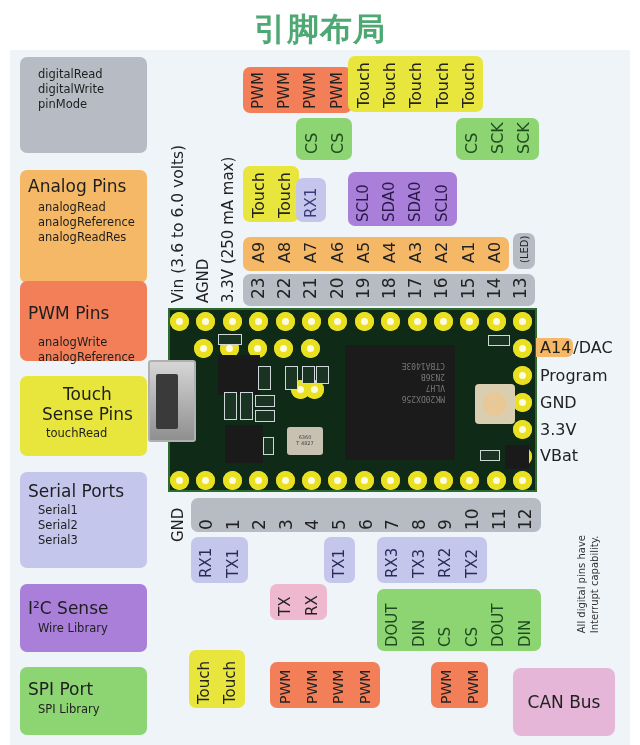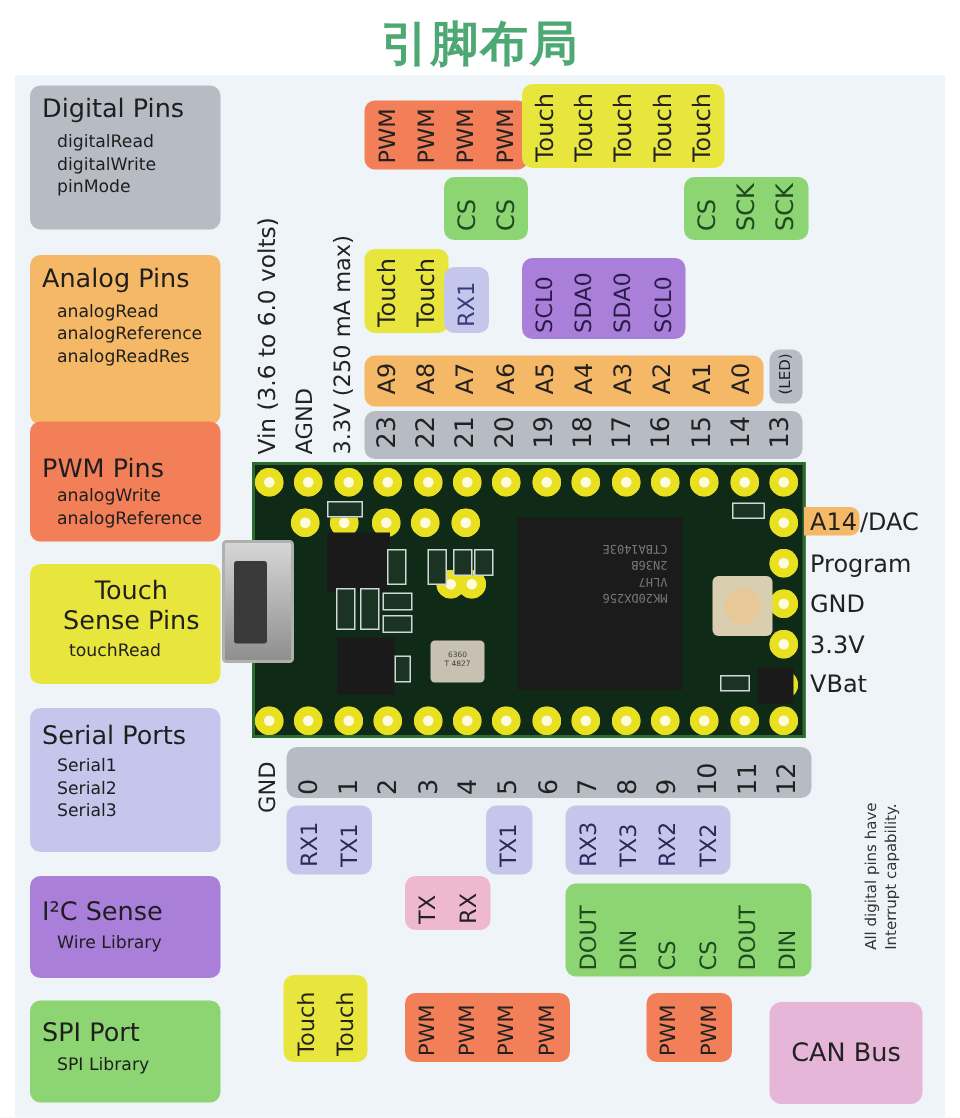--- a/index.html
+++ b/index.html
@@ -28,34 +28,33 @@
   .note { position: absolute; left: 575px; top: 535px; writing-mode: vertical-rl; transform: rotate(180deg); font-size: 10px; line-height: 13px; color: #333; white-space: nowrap; }
   .canbus { position: absolute; left: 513px; top: 668px; width: 102px; height: 68px; background: #e6b6d8; border-radius: 8px; display: flex; align-items: center; justify-content: center; font-size: 17px; color: #222; }
 </style>
 </head>
 <body>
 
 <div class="title">引脚布局</div>
 <div class="panel"></div>
 
 <div class="legend" style="top:57px;height:96px;background:#b7bcc4;">
-  <div class="lh">Digital Pins</div>
   <div class="ls" style="margin-top:4px">digitalRead</div>
   <div class="ls">digitalWrite</div>
   <div class="ls">pinMode</div>
 </div>
 <div class="legend" style="top:170px;height:113px;background:#f5b866;">
   <div class="lh">Analog Pins</div>
   <div class="ls" style="margin-top:4px">analogRead</div>
   <div class="ls">analogReference</div>
   <div class="ls">analogReadRes</div>
 </div>
 <div class="legend" style="top:281px;height:80px;background:#f37f59;">
   <div class="lh" style="margin-top:16px">PWM Pins</div>
-  <div class="ls" style="margin-top:0">analogWrite</div>
+  <div class="ls" style="margin-top:12px">analogWrite</div>
   <div class="ls">analogReference</div>
 </div>
 <div class="legend" style="top:376px;height:80px;background:#e8e63c;text-align:center;padding-left:16px;">
   <div class="lh" style="margin-top:2px">Touch Sense Pins</div>
   <div class="ls" style="text-align:left;margin-top:2px">touchRead</div>
 </div>
 <div class="legend" style="top:472px;height:96px;background:#c4c6ec;">
   <div class="lh" style="margin-top:3px">Serial Ports</div>
   <div class="ls" style="margin-top:2px">Serial1</div>
   <div class="ls">Serial2</div>

